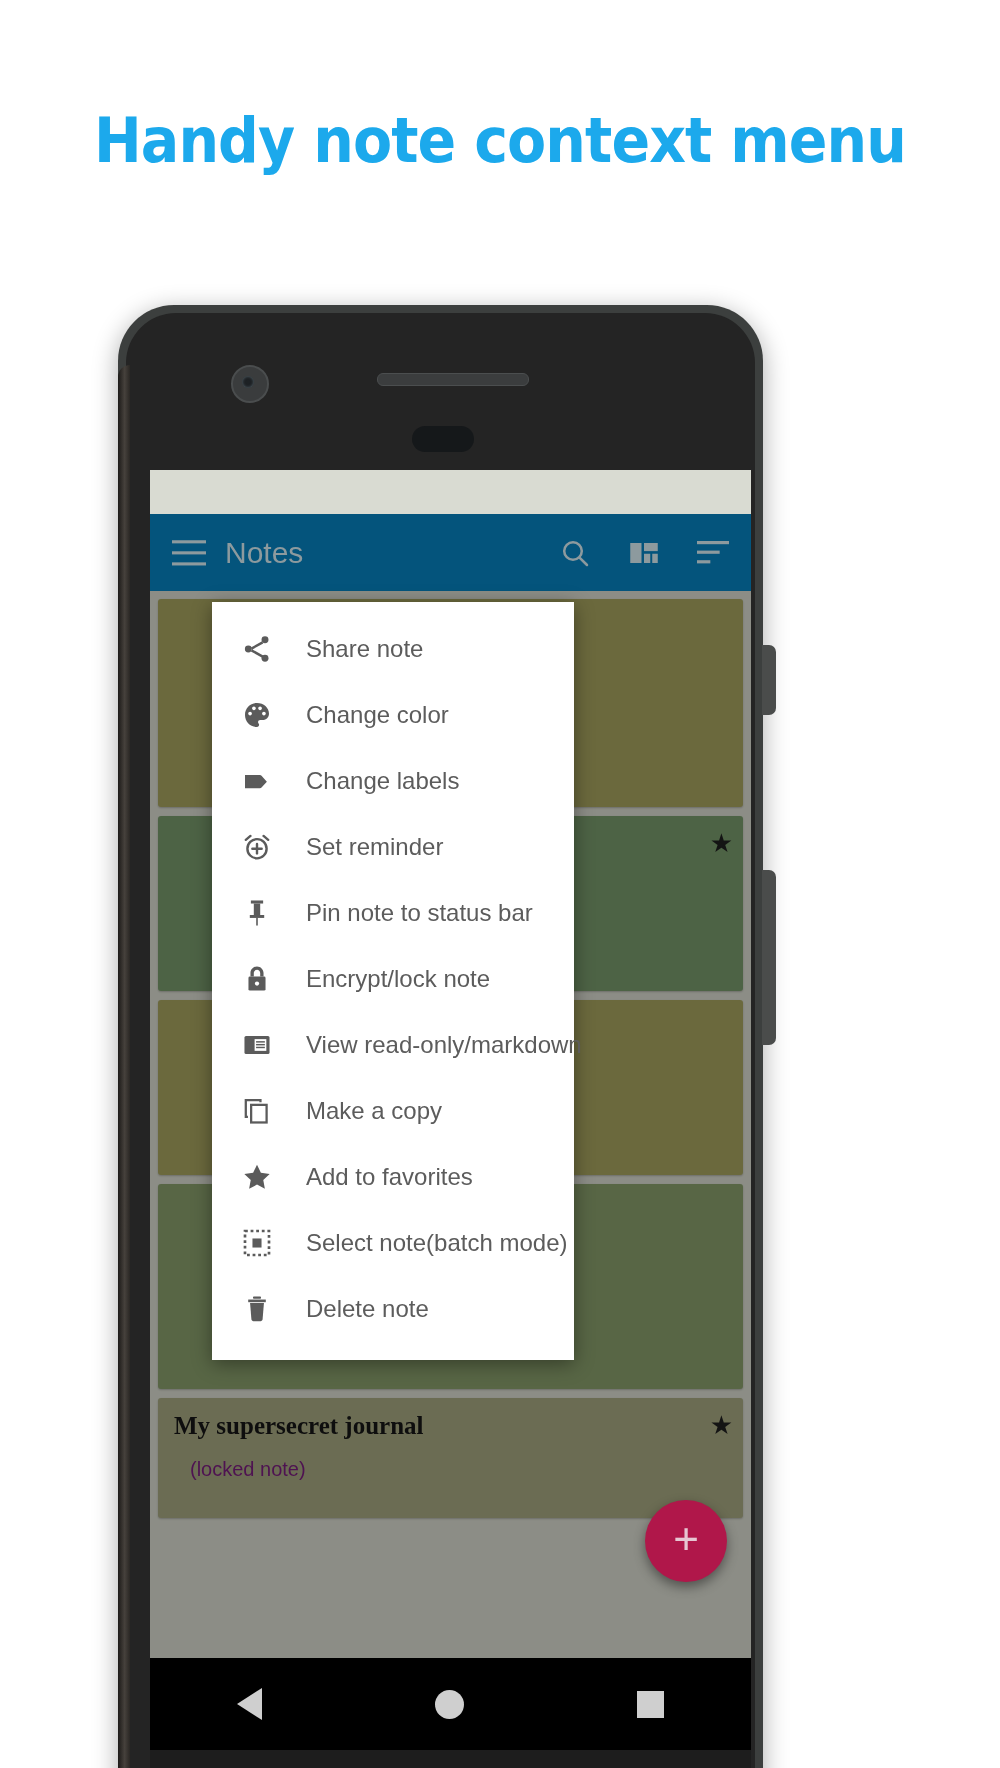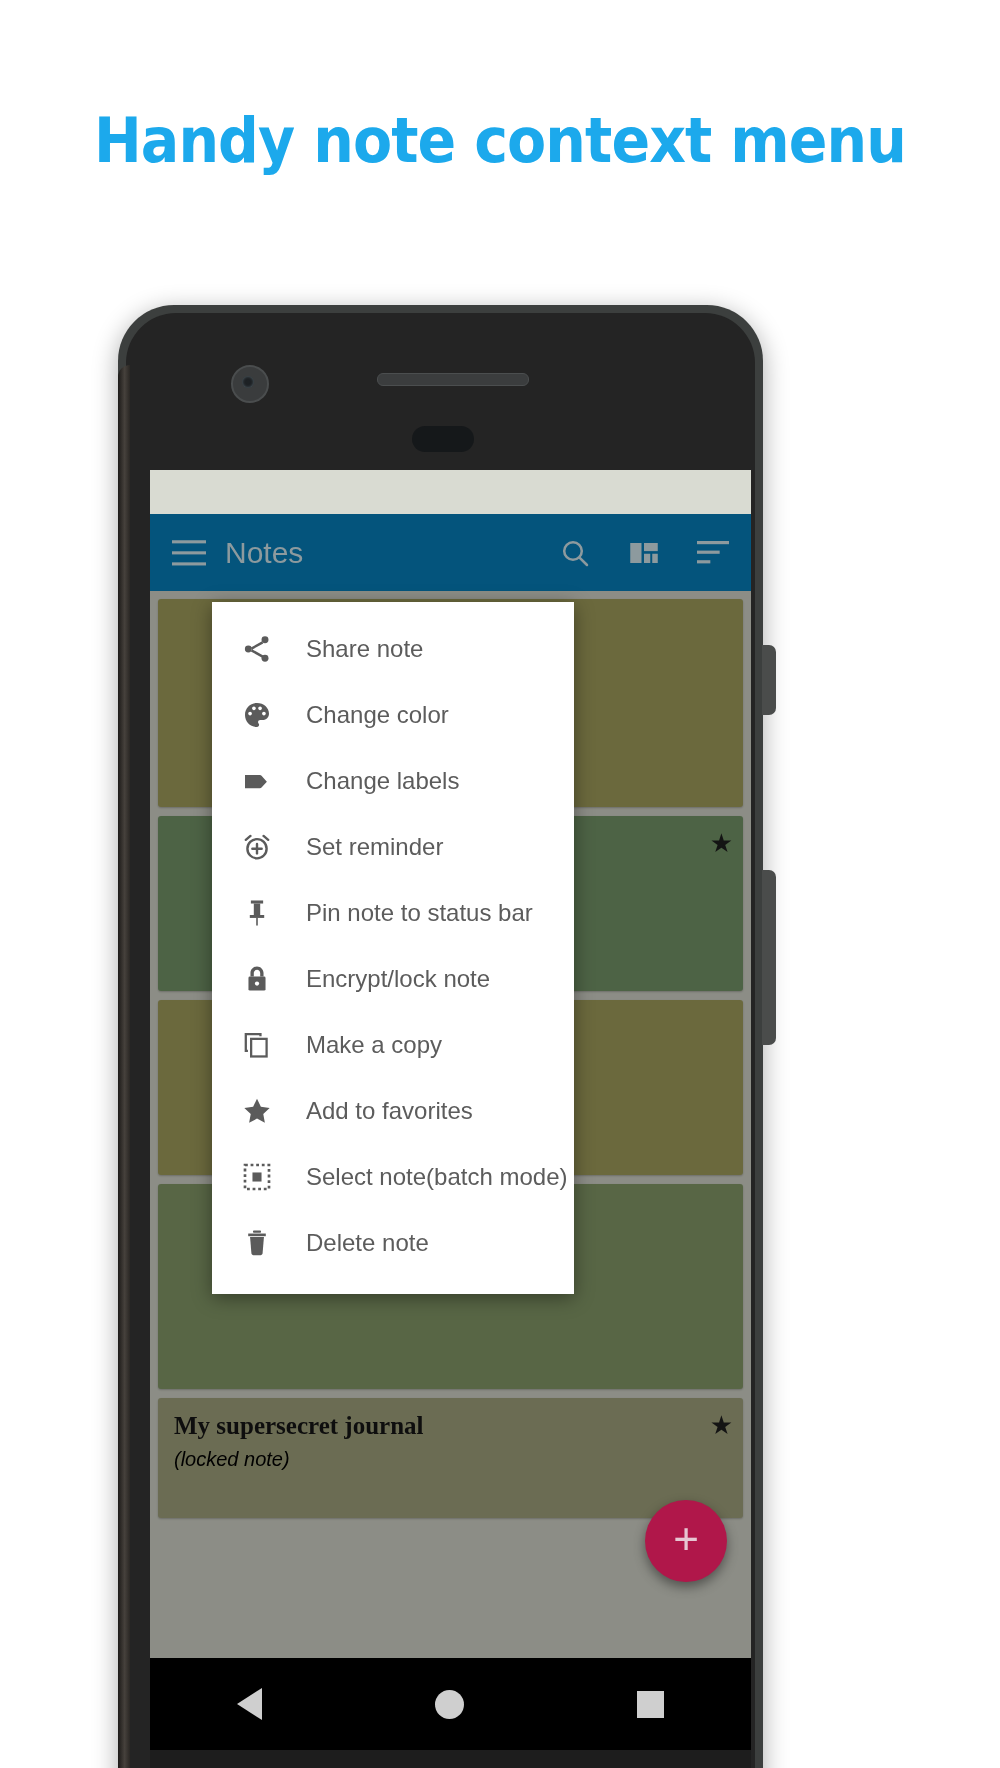--- a/index.html
+++ b/index.html
@@ -212,25 +212,24 @@
   }
   .note-title {
     font-weight: bold;
     font-size: 25px;
     color: #151515;
     font-family: Liberation Serif, serif;
     margin: 0 0 6px 0;
   }
   .note-body {
     font-size: 20px;
-    color: #000000;
+    color: #701a75;
     font-family: "Liberation Sans", sans-serif;
-    margin: 0;
+    margin: 16px;
     line-height: 1.3;
-    font-style: italic;
   }
 
   
   .scrim {
     position: absolute;
     left: 0; top: 121px;
     width: 601px;
     height: 1067px;
     background: rgba(0,0,0,0.30);
     pointer-events: none;
@@ -466,20 +465,34 @@
                 <g fill="#5b5b5b">
                   <path d="M12 2.6c-2.7 0-4.9 2.2-4.9 4.9v2.6h2.5V7.5c0-1.3 1.1-2.4 2.4-2.4s2.4 1.1 2.4 2.4v2.6h2.5V7.5c0-2.7-2.2-4.9-4.9-4.9z"></path>
                   <rect x="5.6" y="10.1" width="12.8" height="10.6" rx="1.1"></rect>
                 </g>
                 <circle cx="12" cy="15.4" r="1.6" fill="#ffffff"></circle>
               </svg>
           </span>
           <span class="ctx-label">Encrypt/lock note</span>
         </div>
 
+        <div class="ctx-item">
+          <span class="ctx-icon">
+            <svg width="32" height="32" viewBox="0 0 24 24">
+                <rect x="2.6" y="5.2" width="18.8" height="13.6" rx="1.2" fill="#5b5b5b"></rect>
+                <rect x="10.2" y="7.6" width="8.8" height="8.8" fill="#ffffff"></rect>
+                <g fill="#5b5b5b">
+                  <rect x="11.3" y="9.1" width="6.6" height="1.1"></rect>
+                  <rect x="11.3" y="11.2" width="6.6" height="1.1"></rect>
+                  <rect x="11.3" y="13.3" width="6.6" height="1.1"></rect>
+                </g>
+              </svg>
+          </span>
+          <span class="ctx-label">View read-only/markdown</span>
+        </div>
 
         <div class="ctx-item">
           <span class="ctx-icon">
             <svg width="32" height="32" viewBox="0 0 24 24">
                 <g fill="none" stroke="#5b5b5b" stroke-width="1.7">
                   <path d="M5.2 16.4H3.6V3.8h11v1.6"></path>
                   <rect x="7.6" y="7.4" width="11.6" height="13.2"></rect>
                 </g>
               </svg>
           </span>

